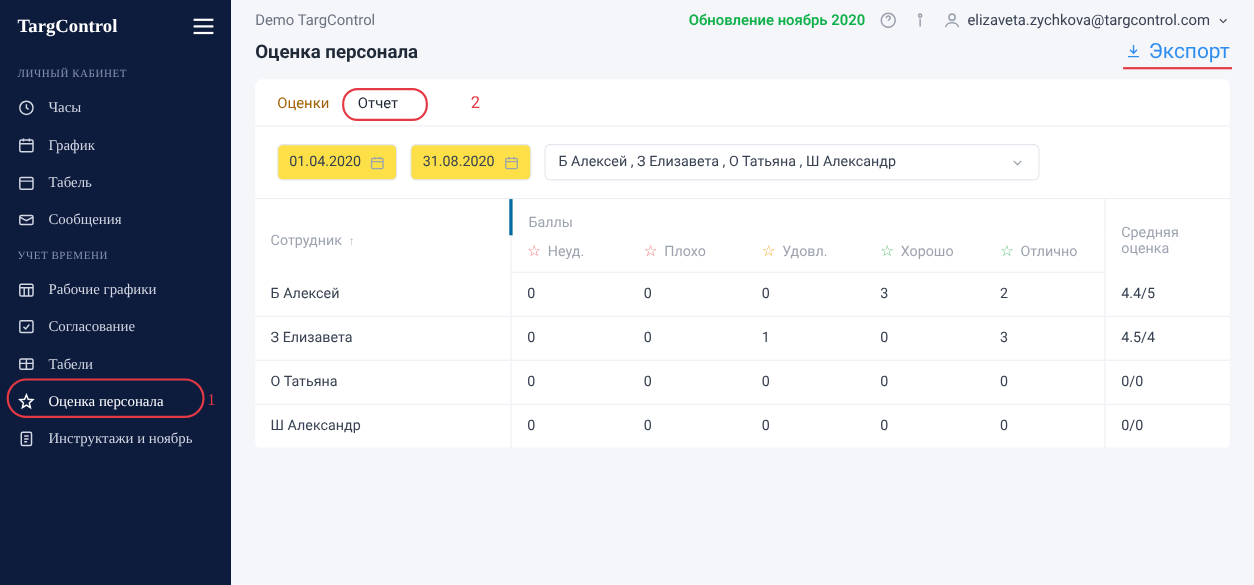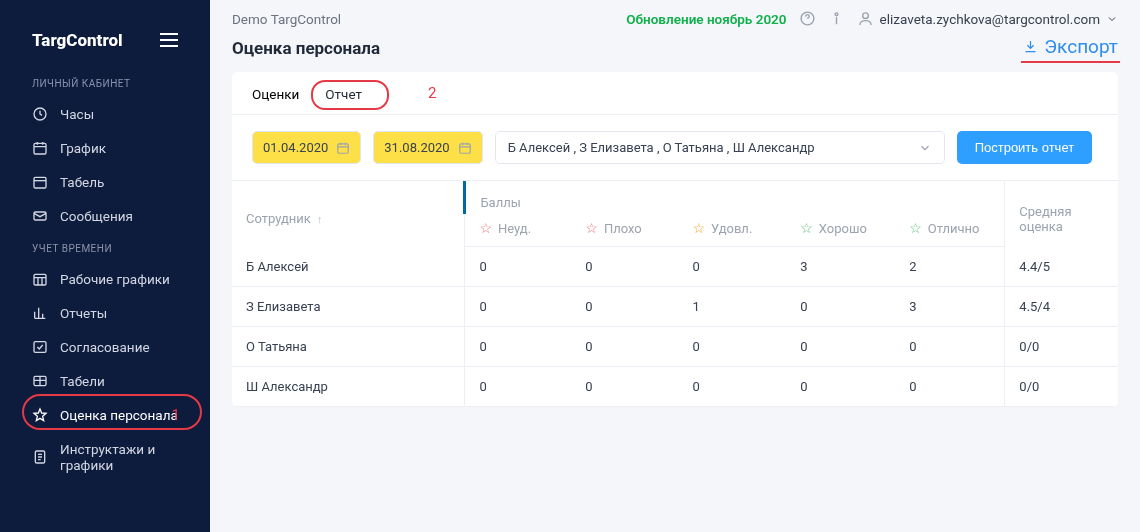--- a/index.html
+++ b/index.html
@@ -1,17 +1,17 @@
 <!DOCTYPE html>
 <html><head>
 <meta charset="utf-8">
 <style>
 * { box-sizing: border-box; margin: 0; padding: 0; }
 body { font-family: -apple-system, BlinkMacSystemFont, 'Segoe UI', Roboto, Arial, sans-serif; background: #f5f6fa; width: 1140px; height: 532px; overflow: hidden; display: flex; }
-.sidebar { width: 210px; background: #0d1b3d; color: #fff; height: 532px; padding: 16px; flex-shrink: 0; }
+.sidebar { width: 210px; background: #0d1b3d; color: #fff; height: 532px; padding: 0; flex-shrink: 0; font-family: Liberation Serif, serif; }
 .sidebar-top { display: flex; justify-content: space-between; align-items: center; padding: 14px 16px 18px 16px; }
 .brand { font-weight: 800; font-size: 17px; color: #fff; }
 .hamburger { display: flex; flex-direction: column; gap: 4px; cursor: pointer; }
 .hamburger span { width: 18px; height: 2px; background: #fff; }
 .section-label { font-size: 10px; color: #8a93ad; padding: 10px 16px 8px 16px; letter-spacing: 0.5px; }
 .nav-item { display: flex; align-items: center; gap: 12px; padding: 9px 16px; color: #d3d7e3; font-size: 13.5px; cursor: pointer; position: relative; }
 .nav-item.active { color: #fff; }
 .nav-item .icon { width: 16px; height: 16px; display: flex; align-items: center; justify-content: center; flex-shrink: 0; }
 .red-ring { position: absolute; border: 2.5px solid #e63946; border-radius: 18px; pointer-events: none; }
 .ring1 { left: 6px; top: -4px; width: 180px; height: 36px; }
@@ -24,21 +24,21 @@
 .update-link { color: #10b04b; font-weight: 600; font-size: 13.5px; }
 .top-icon { color: #9ca3af; width: 17px; height: 17px; display: flex; align-items: center; justify-content: center; }
 .user-dd { display: flex; align-items: center; gap: 6px; color: #374151; cursor: pointer; }
 .page-head { display: flex; justify-content: space-between; align-items: center; padding: 0 22px 12px 22px; }
 .page-title { font-size: 17px; font-weight: 700; color: #1f2937; }
 .export-btn { display: flex; align-items: center; gap: 6px; color: #2f8eed; font-size: 19px; cursor: pointer; position: relative; padding-bottom: 2px; }
 .export-underline { position: absolute; bottom: -3px; left: -2px; right: -2px; height: 2px; background: #e63946; }
 .card { background: #fff; margin: 0 22px 16px 22px; border-radius: 6px; overflow: hidden; }
 .tabs { display: flex; gap: 26px; padding: 14px 20px 0 20px; border-bottom: 1px solid #eceef3; font-size: 13.5px; position: relative; }
 .tab { padding-bottom: 12px; cursor: pointer; color: #1f2937; position: relative; }
-.tab.inactive { color: #000000; }
+.tab.inactive { color: #a16207; }
 .ring2 { border: 2.5px solid #e63946; border-radius: 14px; position: absolute; left: -14px; top: -6px; width: 78px; height: 30px; }
 .anno2 { color: #e63946; font-size: 15px; margin-left: 66px; position: absolute; top: -2px; }
 .filters { display: flex; gap: 12px; padding: 16px 20px; align-items: center; border-bottom: 1px solid #eceef3; }
 .date-input { display: flex; align-items: center; gap: 8px; border: 1px solid #e3e6ed; border-radius: 5px; padding: 8px 10px; font-size: 13px; color: #374151; background: #fde047; }
 .people-select { display: flex; align-items: center; justify-content: space-between; border: 1px solid #e3e6ed; border-radius: 5px; padding: 8px 12px; font-size: 13px; color: #374151; flex: 1; max-width: 450px; }
 .build-btn { background: #2f9fff; color: #fff; border: none; border-radius: 5px; padding: 9px 18px; font-size: 13px; cursor: pointer; }
 table { width: 100%; border-collapse: collapse; font-size: 13px; }
 thead th { text-align: left; font-weight: 400; color: #9ca3af; padding: 10px 14px; border-bottom: 1px solid #eceef3; }
 thead .group-row th { border-bottom: none; padding-bottom: 4px; padding-top: 14px; }
 thead .sub-row th { padding-top: 6px; }
@@ -110,28 +110,20 @@
         <svg width="16" height="16" viewBox="0 0 24 24" fill="none" stroke="currentColor" stroke-width="2">
           <rect x="3" y="5" width="18" height="16" rx="2"></rect>
           <path d="M3 10h18M9 10v11M15 10v11"></path>
         </svg>
       </span>
       <span>Рабочие графики</span>
     </div>
   <div class="nav-item">
       <span class="icon">
         <svg width="16" height="16" viewBox="0 0 24 24" fill="none" stroke="currentColor" stroke-width="2">
-          <path d="M4 20V10M10 20V4M16 20v-7M4 20h16"></path>
-        </svg>
-      </span>
-      <span>Отчеты</span>
-    </div>
-  <div class="nav-item">
-      <span class="icon">
-        <svg width="16" height="16" viewBox="0 0 24 24" fill="none" stroke="currentColor" stroke-width="2">
           <rect x="3" y="4" width="18" height="16" rx="2"></rect>
           <path d="M8 12l3 3 5-6"></path>
         </svg>
       </span>
       <span>Согласование</span>
     </div>
   <div class="nav-item">
       <span class="icon">
         <svg width="16" height="16" viewBox="0 0 24 24" fill="none" stroke="currentColor" stroke-width="2">
           <rect x="3" y="5" width="18" height="14" rx="2"></rect>
@@ -150,21 +142,21 @@
       <span>Оценка персонала</span>
       <span class="anno-num anno1">1</span>
     </div>
   <div class="nav-item">
       <span class="icon">
         <svg width="16" height="16" viewBox="0 0 24 24" fill="none" stroke="currentColor" stroke-width="2">
           <rect x="5" y="3" width="14" height="18" rx="2"></rect>
           <path d="M9 8h6M9 12h6M9 16h4"></path>
         </svg>
       </span>
-      <span>Инструктажи и графики</span>
+      <span>Инструктажи и ноябрь</span>
     </div>
 </div>
 
 <div class="main">
   <div class="topbar">
     <div class="topbar-left">Demo TargControl</div>
     <div class="topbar-right">
       <span class="update-link">Обновление ноябрь 2020</span>
       <span class="top-icon">
           <svg width="17" height="17" viewBox="0 0 24 24" fill="none" stroke="currentColor" stroke-width="2">
@@ -238,21 +230,20 @@
           </span>
       </div>
       <div class="people-select">
         <span>Б Алексей , З Елизавета , О Татьяна , Ш Александр</span>
         <span style="color:#9ca3af;">
             <svg width="14" height="14" viewBox="0 0 24 24" fill="none" stroke="currentColor" stroke-width="2">
               <path d="M6 9l6 6 6-6"></path>
             </svg>
           </span>
       </div>
-      <button class="build-btn">Построить отчет</button>
     </div>
 
     <table>
       <thead>
         <tr class="group-row">
           <th rowspan="2" class="col-emp"><span>Сотрудник</span><span class="sort-icon">↑</span></th>
           <th colspan="5" style="border-left:3px solid #0369a1;">Баллы</th>
           <th rowspan="2" class="col-avg" style="border-left:1px solid #eceef3;">Средняя оценка</th>
         </tr>
         <tr class="sub-row">

